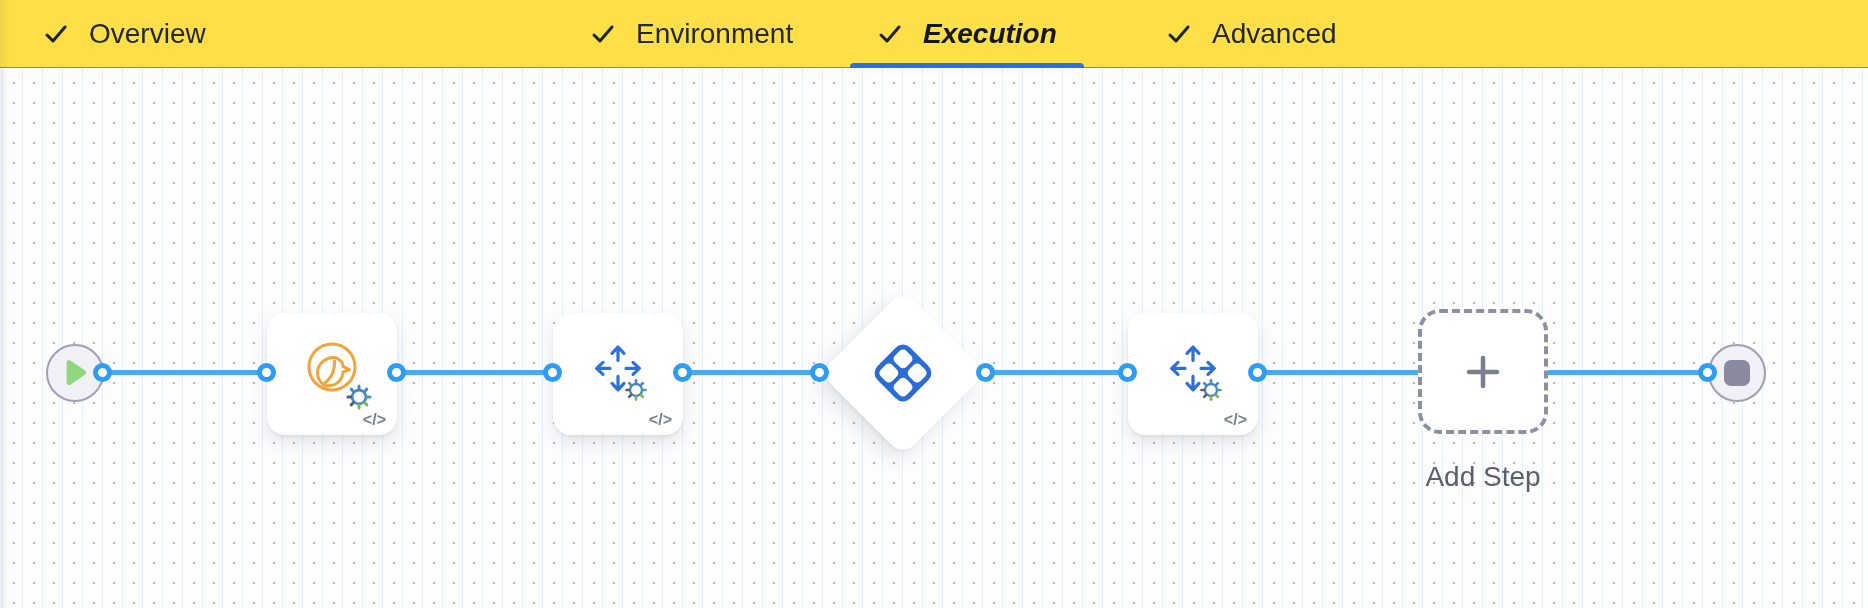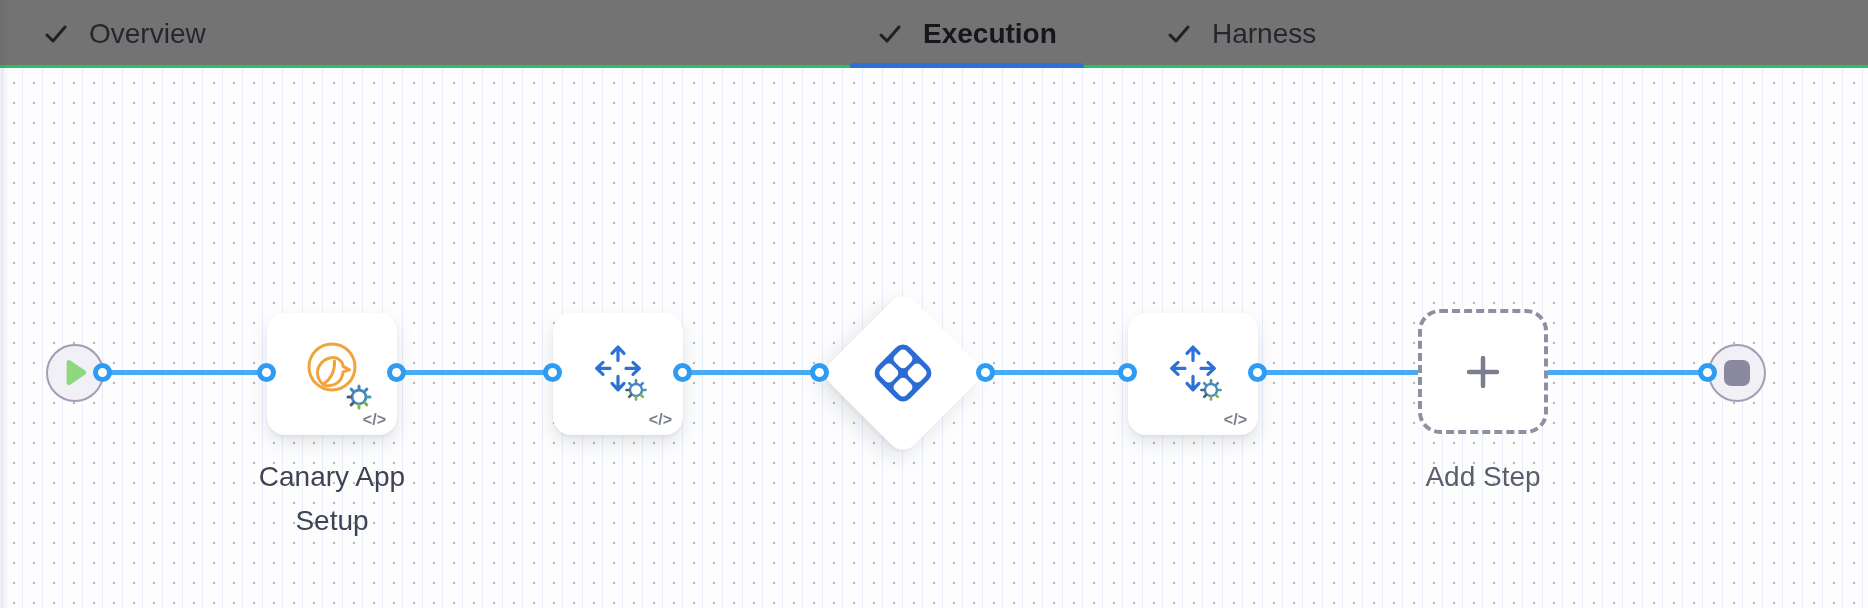--- a/index.html
+++ b/index.html
@@ -2,26 +2,26 @@
 <html><head>
 <meta charset="utf-8">
 <style>
   * { margin:0; padding:0; box-sizing:border-box; }
   html,body { width:1868px; height:608px; }
   body { font-family:"Liberation Sans", sans-serif; background:#fff; overflow:hidden; position:relative; }
 
   .screen { position:absolute; inset:0; width:1868px; height:608px; }
 
   
-  .tabbar { position:absolute; left:0; top:0; width:1868px; height:68px; background:#737373;
-            border-bottom:3px solid #22c55e; z-index:5; }
+  .tabbar { position:absolute; left:0; top:0; width:1868px; height:68px; background:#fde047;
+            border-bottom:1px solid #22c55e; z-index:5; }
   .tab { position:absolute; top:0; height:68px; display:inline-flex; align-items:center;
          gap:20px; padding:0 27px; cursor:pointer; }
   .tab-label { font-size:28px; color:#24272e; white-space:nowrap; }
-  .tab.active .tab-label { font-weight:bold; color:#14171c; }
+  .tab.active .tab-label { font-weight:bold; color:#14171c;font-style:italic; }
   .tab-underline { position:absolute; left:0; right:0; bottom:0; height:5px;
                    background:#2d71d8; border-radius:4px 4px 0 0; }
   .check-icon svg { display:block; }
 
   
   .canvas { position:absolute; left:0; top:68px; width:1868px; height:540px;
             background-color:#fdfdfe;
             background-image:
               linear-gradient(to right, rgba(130,175,235,0.18) 1px, transparent 1px),
               radial-gradient(circle, #b4bac3 1.15px, transparent 1.6px);
@@ -113,36 +113,44 @@
 
   <div class="tabbar">
     <div class="tab" style="left:16px">
       <span class="check-icon">
           <svg width="26" height="26" viewBox="0 0 26 26">
             <use href="#def-check"></use>
           </svg>
         </span>
       <span class="tab-label">Overview</span>
     </div>
+    <div class="tab" style="left:563px">
+      <span class="check-icon">
+          <svg width="26" height="26" viewBox="0 0 26 26">
+            <use href="#def-check"></use>
+          </svg>
+        </span>
+      <span class="tab-label">Environment</span>
+    </div>
     <div class="tab active" style="left:850px">
       <span class="check-icon">
           <svg width="26" height="26" viewBox="0 0 26 26">
             <use href="#def-check"></use>
           </svg>
         </span>
       <span class="tab-label">Execution</span>
       <span class="tab-underline"></span>
     </div>
     <div class="tab" style="left:1139px">
       <span class="check-icon">
           <svg width="26" height="26" viewBox="0 0 26 26">
             <use href="#def-check"></use>
           </svg>
         </span>
-      <span class="tab-label">Harness</span>
+      <span class="tab-label">Advanced</span>
     </div>
   </div>
 
   <div class="canvas">
 
     <div class="flow-line"></div>
 
     <div class="terminal" style="left:46px">
       <svg width="58" height="58" viewBox="0 0 58 58">
         <path d="M22.5 17.5 L38.5 28.5 L22.5 39.5 Z" fill="#90d87d" stroke="#90d87d" stroke-width="5" stroke-linejoin="round"></path>
@@ -212,19 +220,18 @@
     <span class="port" style="left:257px"></span>
     <span class="port" style="left:387px"></span>
     <span class="port" style="left:543px"></span>
     <span class="port" style="left:673px"></span>
     <span class="port" style="left:810px"></span>
     <span class="port" style="left:976px"></span>
     <span class="port" style="left:1118px"></span>
     <span class="port" style="left:1248px"></span>
     <span class="port" style="left:1698px"></span>
 
-    <div class="node-label" style="left:247px; width:170px">Canary App Setup</div>
     <div class="node-label dim" style="left:1373px; width:220px">Add Step</div>
 
   </div>
 
   <div class="edge-shade"></div>
 </div>
 
 </body></html>

